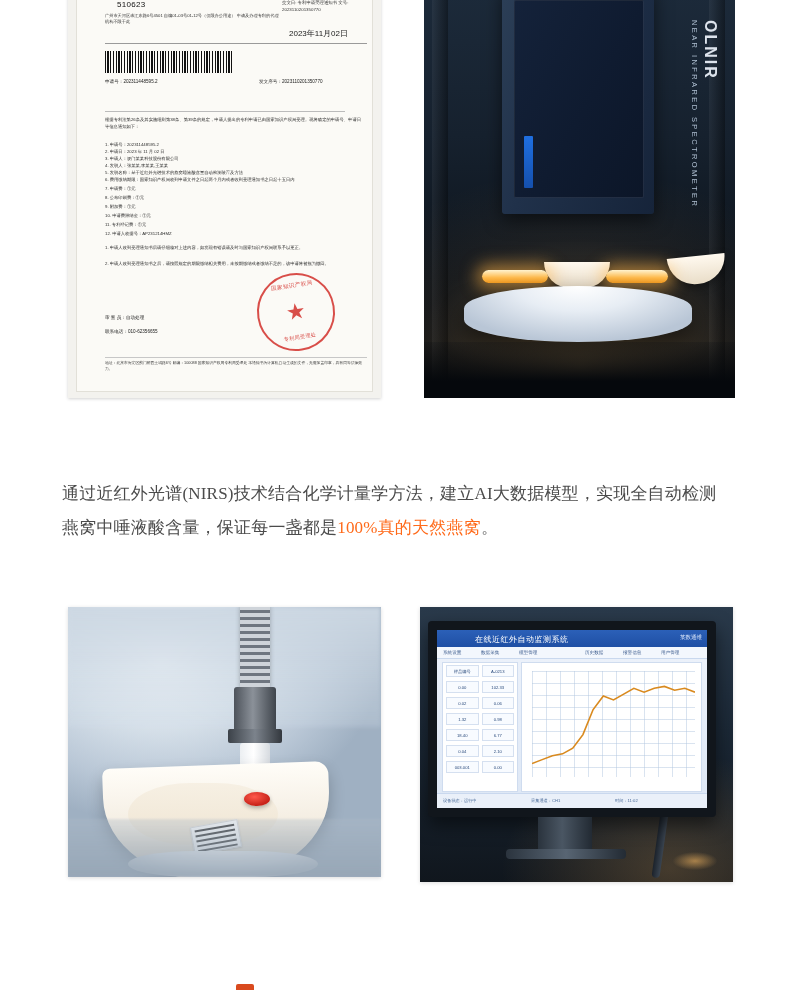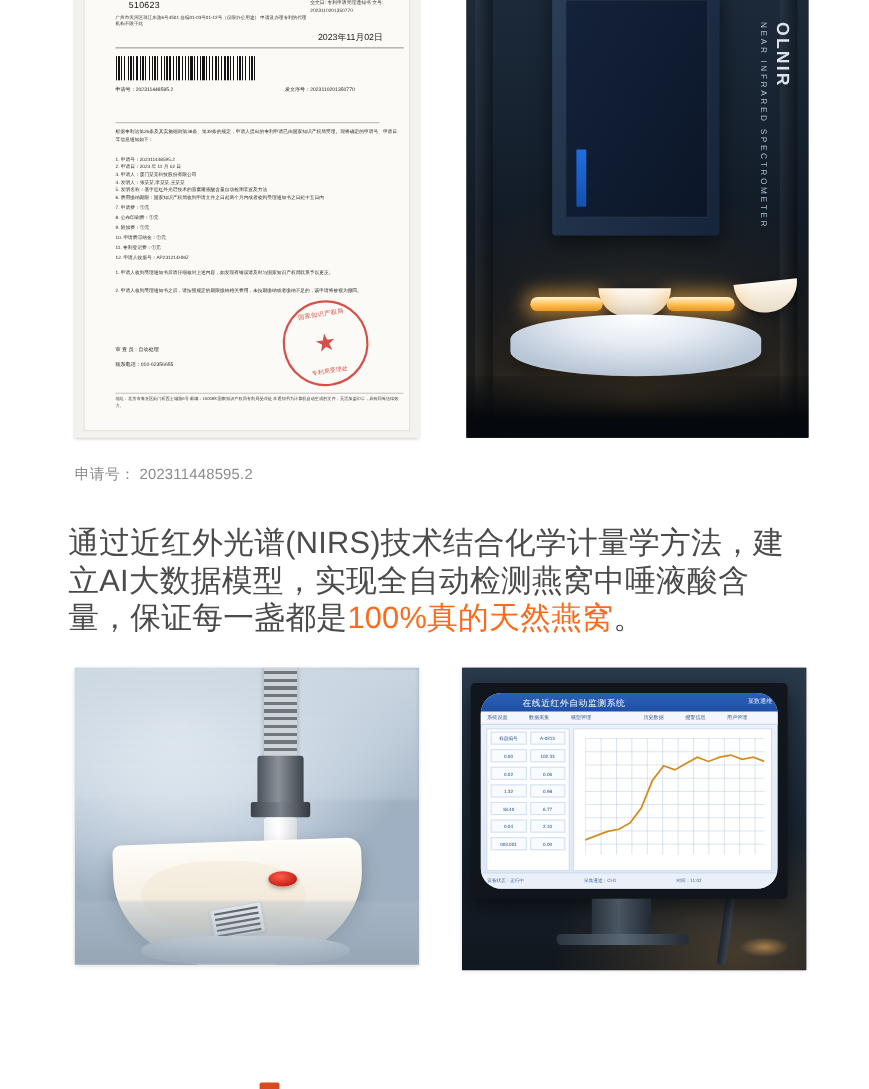--- a/index.html
+++ b/index.html
@@ -343,24 +343,25 @@
     line-height: 21px;
     letter-spacing: 0.2px;
   }
 
   
   .headline {
     position: absolute;
     left: 62px;
     top: 477px;
     width: 668px;
-    font-size: 28px;
+    font-size: 17px;
     line-height: 34px;
     color: #4b4b4b;
     letter-spacing: 0.2px;
+    font-family: Liberation Serif, serif;
   }
   .headline .hl {
     color: #ff6a1a;
   }
 
   
   .bot-left {
     position: absolute;
     left: 68px;
     top: 607px;
@@ -521,21 +522,20 @@
     box-shadow: 0 8px 18px rgba(0,0,0,0.5);
     padding: 9px;
     box-sizing: border-box;
   }
   .screen {
     position: relative;
     width: 100%;
     height: 100%;
     background: linear-gradient(180deg, #eef3fb, #dde7f5);
     overflow: hidden;
-    border-radius: 19px;
   }
   .screen-top {
     position: absolute;
     left: 0; top: 0; width: 100%; height: 17px;
     background: linear-gradient(180deg, #2b60b8, #1f4fa4);
     color: #fff;
   }
   .screen-title {
     position: absolute;
     left: 38px;
@@ -746,21 +746,20 @@
       <div class="nir-nest n1"></div>
       <div class="nir-nest n2"></div>
       <div class="nir-lamp l1"></div>
       <div class="nir-lamp l2"></div>
       <div class="nir-stage"></div>
       <div class="nir-base"></div>
     </div>
   </div>
 
   <div class="ids">
-    <div>申请号： 202311448595.2</div>
   </div>
 
   <div class="headline">
     <span>通过近红外光谱(NIRS)技术结合化学计量学方法，建立AI大数据模型，实现全自动检测燕窝中唾液酸含量，保证每一盏都是</span><span class="hl">100%真的天然燕窝</span><span>。</span>
   </div>
 
   <div class="bot-left">
     <div class="bl-bg"></div>
     <div class="bl-blurtop"></div>
     <div class="probe-spring"></div>

